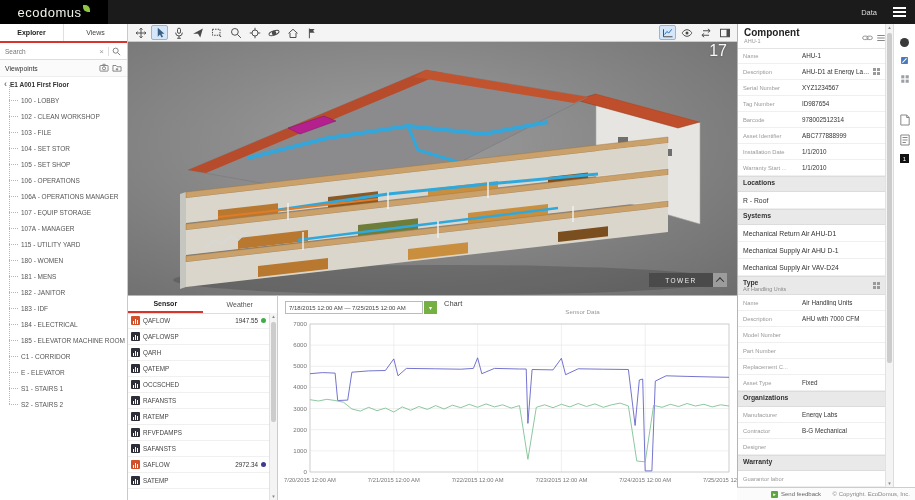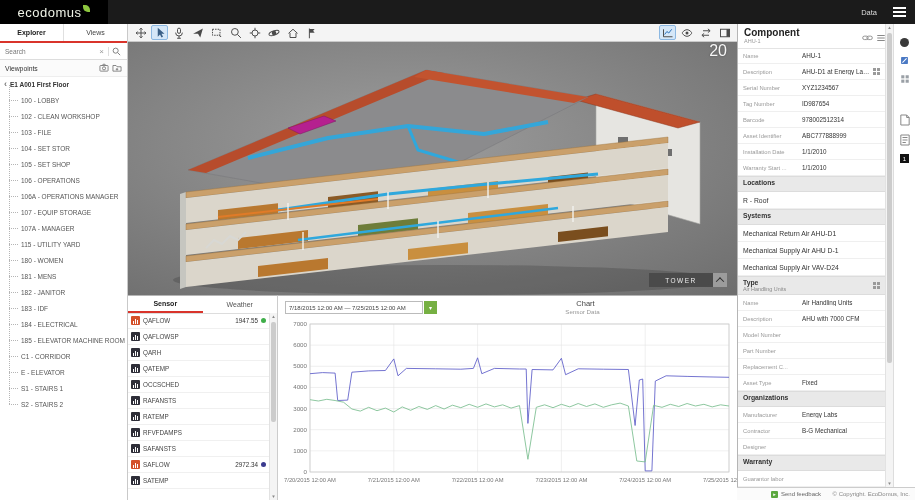--- a/index.html
+++ b/index.html
@@ -65,21 +65,21 @@
   .vscroll{position:absolute;top:17px;right:0;bottom:0;width:8px;background:#f4f4f4;border-left:1px solid #e2e2e2;box-sizing:border-box;}
   .vscroll .arr{position:absolute;left:0;right:0;text-align:center;font-size:4.5px;color:#888;cursor:pointer;}
   .vscroll .arr.up{top:1px;} .vscroll .arr.dn{bottom:1px;}
   .vscroll .thumb{position:absolute;left:1px;right:1px;background:#ccc;border-radius:2px;cursor:pointer;}
 
   
   .chart-panel{position:absolute;left:278px;top:295px;width:459px;height:205px;background:#fff;border-top:1px solid #b5b5b5;box-sizing:border-box;}
   .date-control{position:absolute;left:7px;top:5px;height:13px;display:flex;align-items:center;}
   .date-box{width:138px;height:13px;border:1px solid #bbb;display:flex;align-items:center;padding:0 3px;font-size:6px;color:#444;box-sizing:border-box;background:#fff;cursor:pointer;white-space:nowrap;}
   .date-btn{width:13px;height:13px;background:#76b043;color:#fff;font-size:6px;display:flex;align-items:center;justify-content:center;margin-left:1px;cursor:pointer;}
-  .chart-title{position:absolute;left:166px;right:10px;top:3px;text-align:center;font-size:7.5px;color:#444;}
+  .chart-title{position:absolute;left:166px;right:10px;top:3px;font-size:7.5px;color:#444;}
   .chart-subtitle{position:absolute;left:160px;right:10px;top:12px;text-align:center;font-size:6.2px;color:#999;}
   .chart-svg{position:absolute;left:0;top:24px;}
   .chart-svg text{font-family:"Liberation Sans",sans-serif;}
 
   
   .component-panel{position:absolute;left:737px;top:24px;width:156px;bottom:13px;background:#fff;border-left:1px solid #b5b5b5;box-sizing:border-box;overflow:hidden;}
   .comp-header{height:24px;border-bottom:1px solid #e4e4e4;position:relative;}
   .comp-title{position:absolute;left:6px;top:3px;font-size:10px;font-weight:bold;color:#222;}
   .comp-crumb{position:absolute;left:6px;top:14px;font-size:5.5px;color:#999;cursor:pointer;}
   .comp-hicon{position:absolute;top:5px;cursor:pointer;}
@@ -369,21 +369,21 @@
       <polygon points="58,214 540,159 540,165 58,220" fill="#caa06b" stroke="#9a713d" stroke-width="0.4"></polygon>
       <polygon points="58,220 540,165 540,190 58,245" fill="#dbd6cb"></polygon>
       <polygon points="130,224 200,216 200,227 130,235" fill="#b9782f"></polygon>
       <polygon points="280,207 340,200.2 340,211.2 280,218" fill="#c98f3f"></polygon>
       <polygon points="430,190 480,184.3 480,194.3 430,200" fill="#7a4e1e"></polygon>
 
       <polyline points="78,206 86,198 94,202 102,194 110,198 118,190" fill="none" stroke="#d8d8d4" stroke-width="2"></polyline>
 
       <path d="M160 161v17M260 150v17M360 140v16M175 190v18M310 179v17M445 164v16" stroke="#f2f2ef" stroke-width="1.4"></path>
     </svg>
-    <div class="overlay-number">20</div>
+    <div class="overlay-number">17</div>
     <div class="tower-btn">
       <span class="tower-label">TOWER</span>
       <span class="tower-chevron">
           <span class="chev-up"></span>
         </span>
     </div>
   </div>
 
   <div class="sensor-panel">
     <div class="sensor-tabs">

